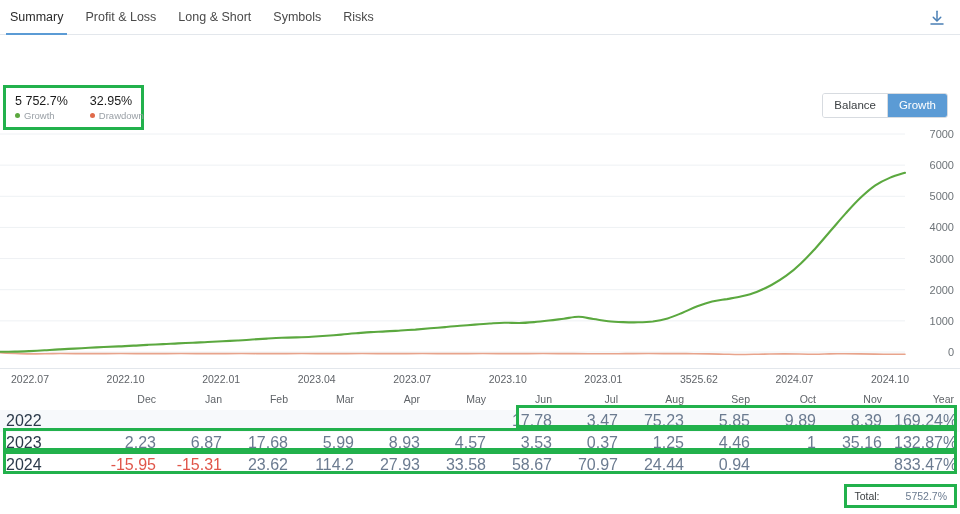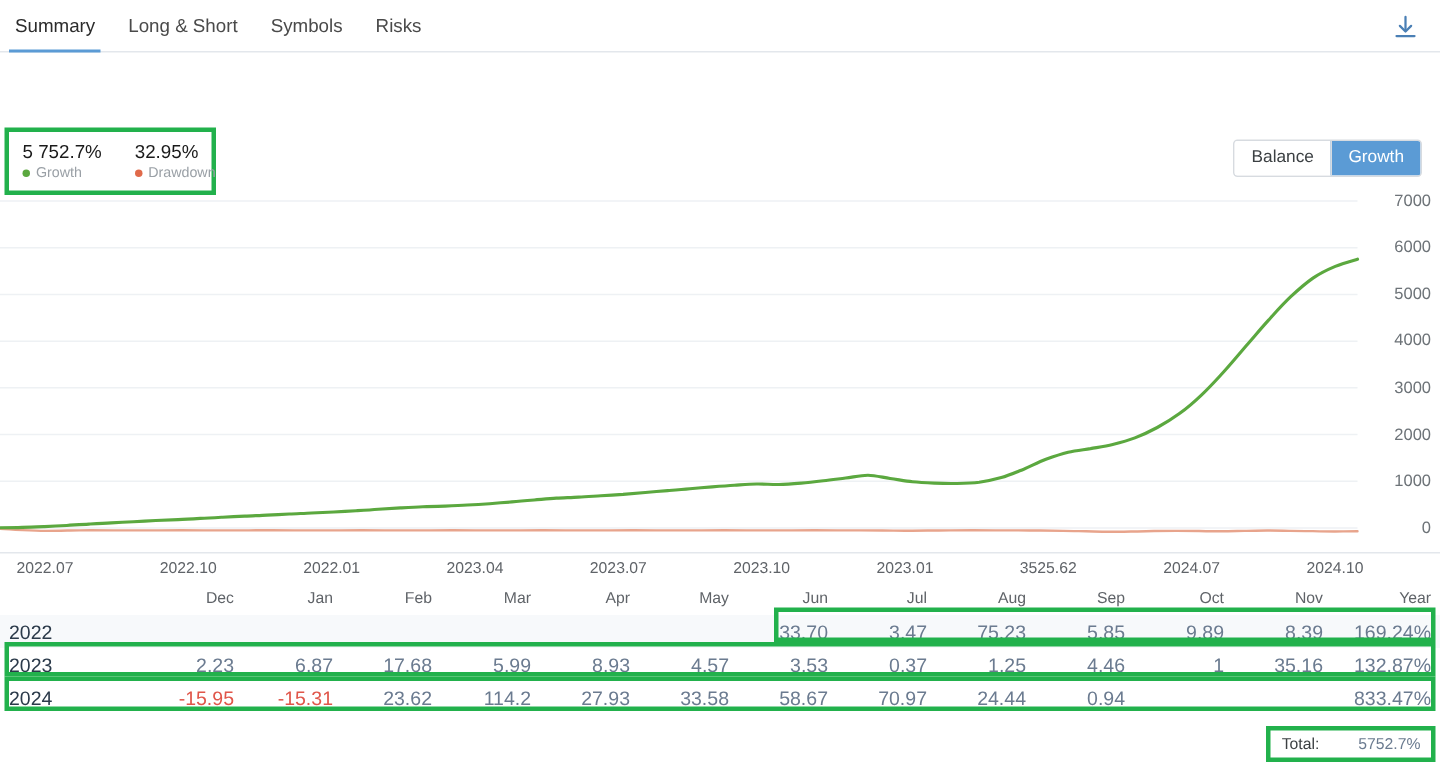--- a/index.html
+++ b/index.html
@@ -76,21 +76,21 @@
   .xaxis { position: absolute; left: 0; top: 368px; width: 960px; height: 20px;
            border-top: 1px solid #e3e7ec; }
   .x-lab { position: absolute; font-size: 10.5px; color: #5f6368; top: 4px; transform: translateX(-50%); }
 
   
   .tbl { position: absolute; left: 0; top: 388px; width: 960px; font-size: 10.5px; }
   table { width: 960px; border-collapse: collapse; table-layout: fixed; padding-left: 20px; }
   th, td { height: 22px; padding: 0 6px; font-weight: normal; }
   thead th { color: #5f6368; text-align: right; font-size: 10.5px; }
   thead th.first { text-align: left; }
-  tbody td { text-align: right; color: #6b7b90; font-size: 13px; }
+  tbody td { text-align: right; color: #6b7b90; font-size: 16px; }
   tbody td.yearcell { text-align: left; color: #2b3a4a; }
   tbody tr.r2022 { background: #f7f9fb; }
   tbody tr.r2023 td, tbody tr.r2024 td { background: #ffffff; }
   tbody td.neg { color: #e0564a; text-align: right; }
   .col-first { width: 96px; }
   .col-m { width: 66px; }
   .col-year { width: 72px; }
 
   
   .hl { position: absolute; border: 3px solid #22b14c; pointer-events: none; }
@@ -105,20 +105,23 @@
   .total-val { color: #6b7b90; }
 </style>
 </head>
 <body>
 
 <div class="page">
 
   <div class="tabbar">
     <div class="tab active">
       <span>Summary</span>
+    </div>
+    <div class="tab">
+      <span>Profit &amp; Loss</span>
     </div>
     <div class="tab">
       <span>Long &amp; Short</span>
     </div>
     <div class="tab">
       <span>Symbols</span>
     </div>
     <div class="tab">
       <span>Risks</span>
     </div>
@@ -234,21 +237,21 @@
       </thead>
       <tbody id="body-rows">
           <tr class="r2022">
             <td class="yearcell">2022</td>
             <td></td>
             <td></td>
             <td></td>
             <td></td>
             <td></td>
             <td></td>
-            <td>33.70</td>
+            <td>17.78</td>
             <td>3.47</td>
             <td>75.23</td>
             <td>5.85</td>
             <td>9.89</td>
             <td>8.39</td>
             <td>169.24%</td>
           </tr>
           <tr class="r2023">
             <td class="yearcell">2023</td>
             <td>2.23</td>

